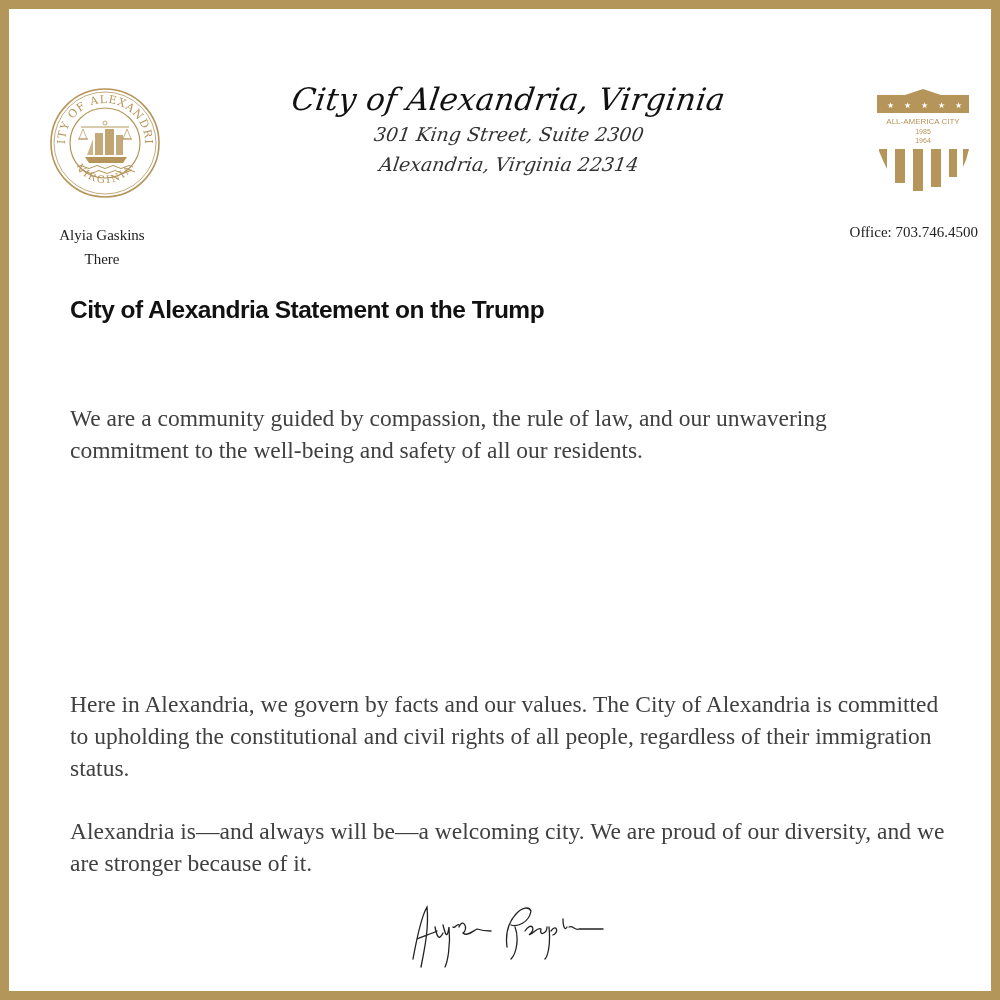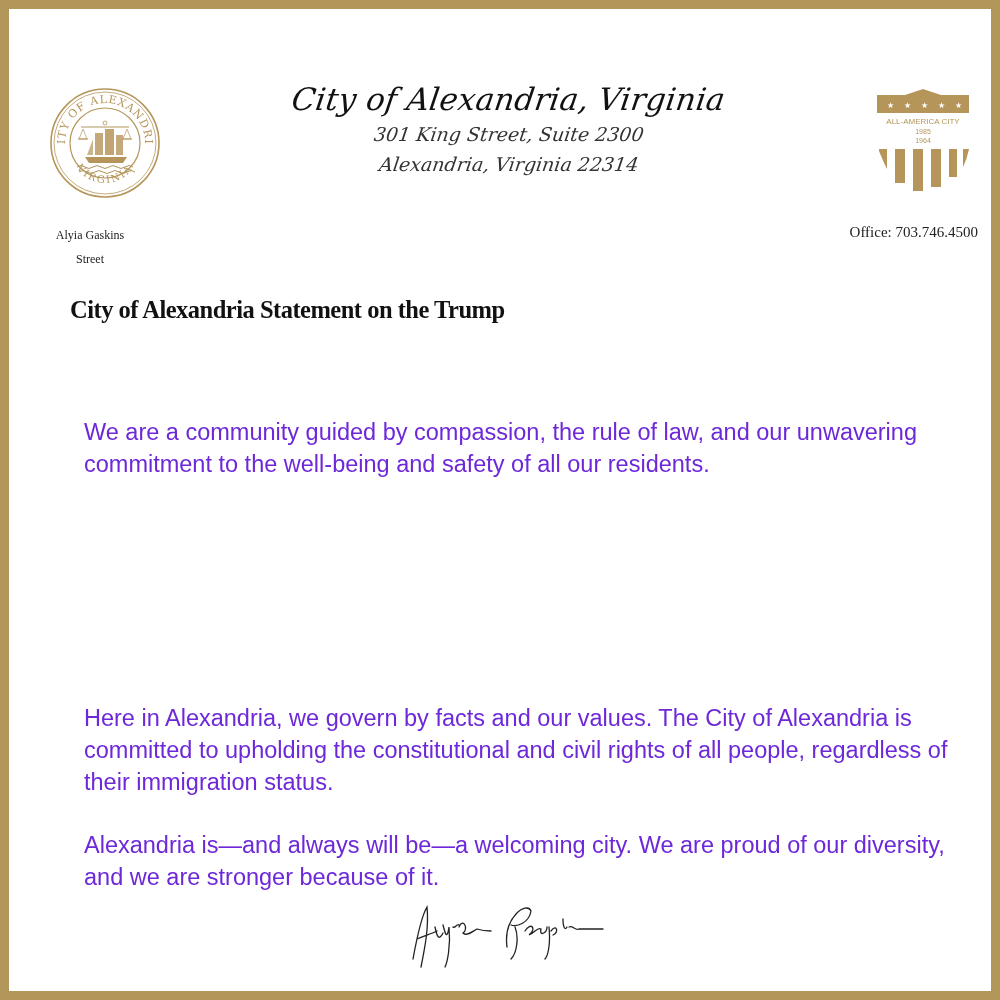--- a/index.html
+++ b/index.html
@@ -41,55 +41,55 @@
     }
     .letterhead .addr {
       font-size: 19px;
       color: #333;
       line-height: 30px;
       display: block;
       transform: skewX(-8deg);
     }
     .mayor {
       position: absolute;
-      left: 18px; top: 214px; width: 126px;
+      left: 30px; top: 214px; width: 126px;
       text-align: center;
       font-family: "Liberation Serif", serif;
-      font-size: 12px;
+      font-size: 15px;
       line-height: 24px;
       color: #222;
     }
     .contact {
       position: absolute;
       right: 13px; top: 212px;
       text-align: right;
       font-family: "Liberation Serif", serif;
       font-size: 15px;
       line-height: 23px;
       color: #222;
     }
     .headline {
       position: absolute;
       left: 61px; top: 284px; width: 880px;
-      font-family: Liberation Serif, serif;
+      font-family: Liberation Sans, sans-serif;
       font-weight: bold;
       font-size: 24.5px;
       line-height: 33px;
       color: #111;
       letter-spacing: -0.5px;
       margin: 0;
     }
     .body-para {
       position: absolute;
       left: 61px; width: 880px;
-      font-family: Liberation Sans, sans-serif;
+      font-family: Liberation Serif, serif;
       font-size: 23.5px;
       line-height: 32px;
-      color: #6d28d9;
-      margin: 14px;
+      color: #404040;
+      margin: 0;
     }
     .p1 { top: 393px; }
     .p2 { top: 520px; }
     .p3 { top: 679px; }
     .p4 { top: 806px; }
     .signature {
       position: absolute;
       left: 398px; top: 888px;
       width: 200px; height: 80px;
     }
@@ -152,21 +152,21 @@
     <path d="M4 60 L12 60 L12 80 Q8 72 4 62 Z" fill="#b5955a"></path>
     <rect x="20" y="60" width="10" height="34" fill="#b5955a"></rect>
     <rect x="38" y="60" width="10" height="42" fill="#b5955a"></rect>
     <rect x="56" y="60" width="10" height="38" fill="#b5955a"></rect>
     <rect x="74" y="60" width="8" height="28" fill="#b5955a"></rect>
     <path d="M88 60 L94 60 Q92 70 88 78 Z" fill="#b5955a"></path>
   </svg>
 
   <div class="mayor">
     <div>Alyia Gaskins</div>
-    <div>Street</div>
+    <div>There</div>
   </div>
 
   <div class="contact">
     <div>Office: 703.746.4500</div>
   </div>
 
   <h1 class="headline">
     <span>City of Alexandria Statement on the Trump</span><br>
   </h1>
 

